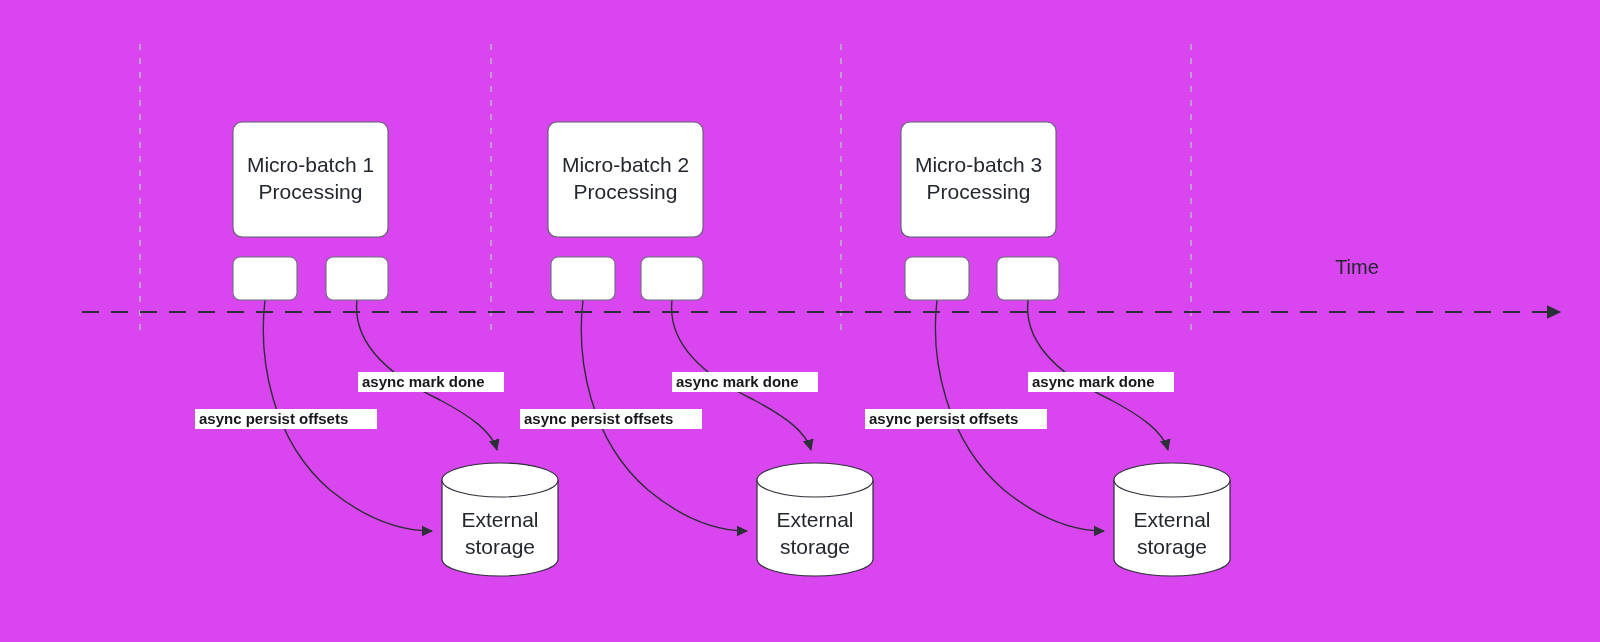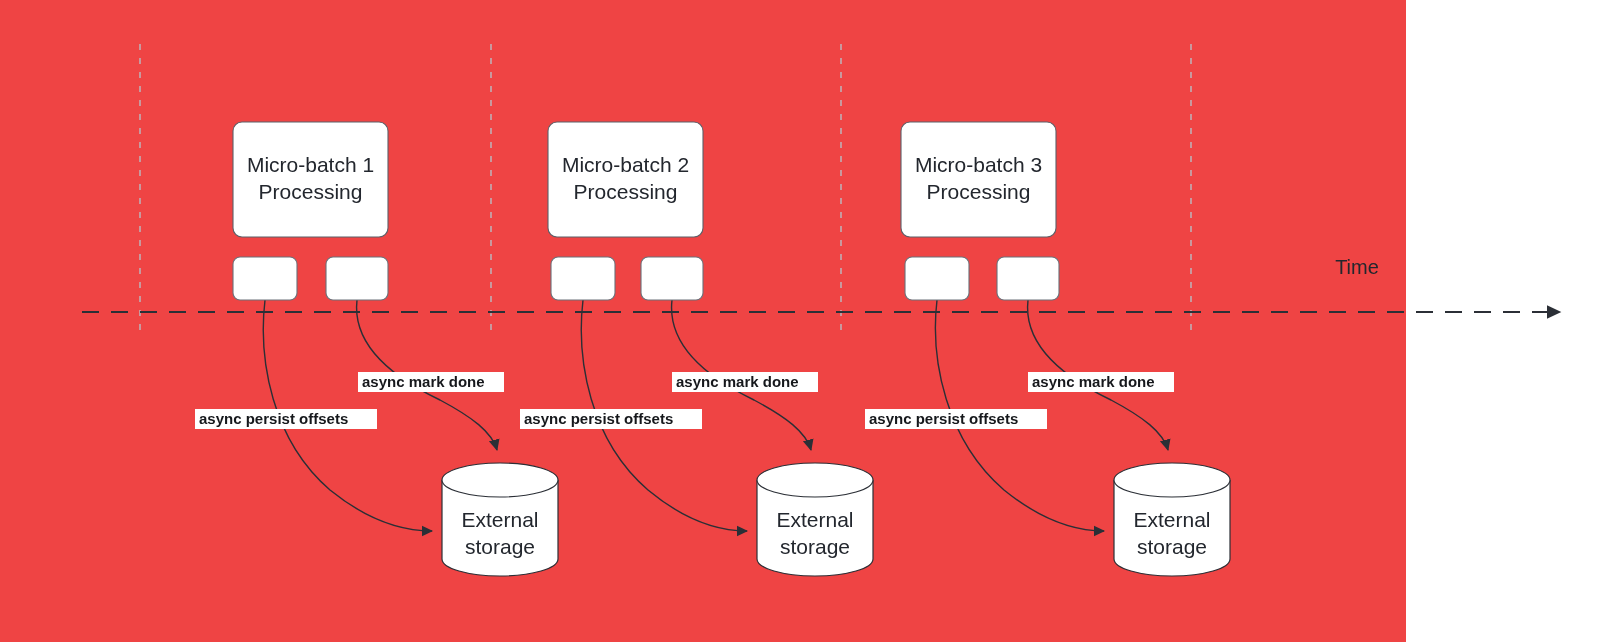--- a/index.html
+++ b/index.html
@@ -8,23 +8,23 @@
     background: #ffffff;
   }
   body {
     width: 1600px;
     height: 642px;
     font-family: "Liberation Sans", sans-serif;
     overflow: hidden;
   }
   #diagram-root {
     position: relative;
-    width: 1406px;
+    width: 1600px;
     height: 642px;
-    background: #ef4444;
+    background: #d946ef;
   }
   svg.canvas {
     position: absolute;
     top: 0;
     left: 0;
     width: 1600px;
     height: 642px;
     display: block;
   }
   .node-box {

